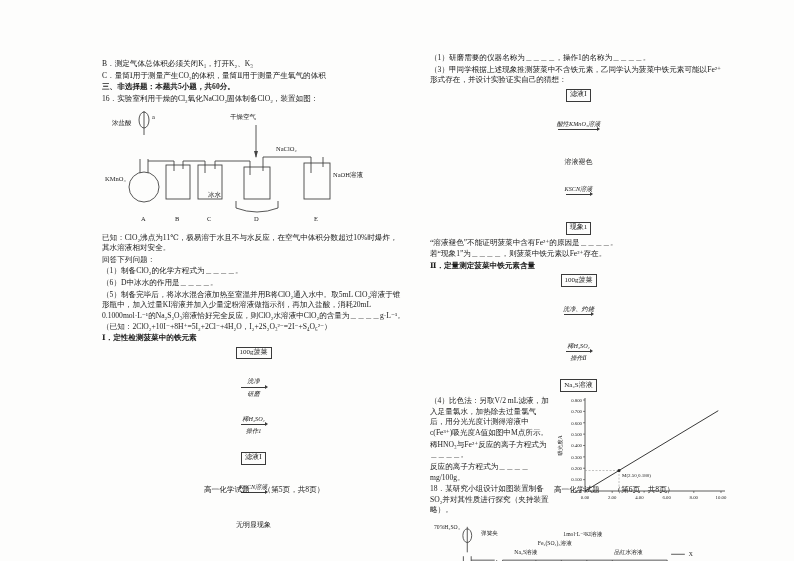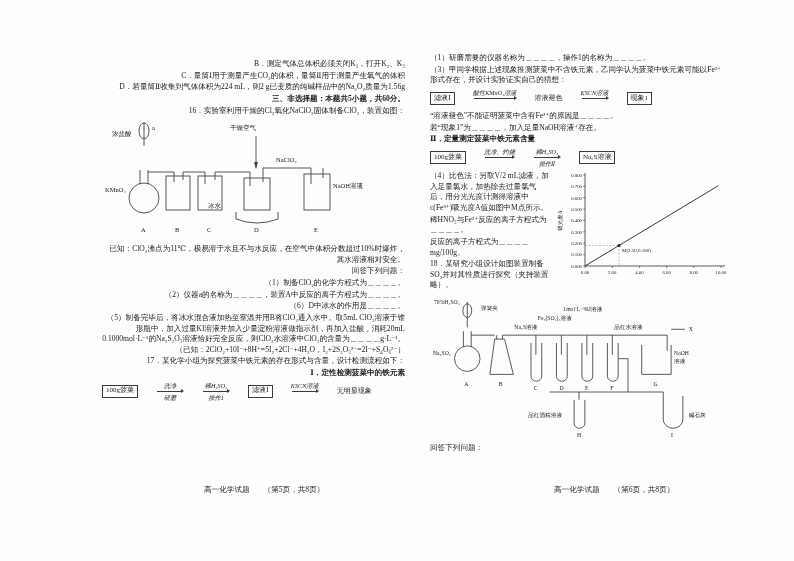--- a/index.html
+++ b/index.html
@@ -1,25 +1,25 @@
 <!DOCTYPE html>
 <html><head>
 <meta charset="utf-8">
 <style>
   *{box-sizing:border-box;}
   html,body{margin:0;padding:0;}
   body{width:794px;height:561px;background:#fdfdfc;position:relative;overflow:hidden;
        font-family:"Liberation Serif","DejaVu Serif",serif;color:#1b1b1b;}
   .page{position:absolute;}
-  #left-page{left:102px;top:58px;width:303px;text-align:right;}
+  #left-page{left:102px;top:58px;width:303px;}
   #right-page{left:430px;top:52px;width:297px;}
   .line{font-size:7.6px;line-height:1.4;margin:1px 0;}
   .bold{font-weight:bold;}
   .apparatus{display:block;margin:2px auto;}
-  .flow{display:flex;align-items:center;font-size:7px;margin:3px 0;gap:18px;}
+  .flow{display:flex;align-items:center;font-size:7px;margin:3px 0;gap:18px;flex-direction:column;}
   .fbox{border:0.9px solid #3a3a3a;padding:1.5px 3px;white-space:nowrap;line-height:1.1;flex:0 0 auto;}
   .farrow{display:flex;flex-direction:column;align-items:center;min-width:28px;flex:0 0 auto;}
   .farrow .t,.farrow .b{font-size:6.2px;line-height:1.15;white-space:nowrap;min-height:7px;}
   .farrow .s{align-self:stretch;height:5px;position:relative;}
   .farrow .s::before{content:"";position:absolute;left:1px;right:3px;top:2px;border-top:0.9px solid #3a3a3a;}
   .farrow .s::after{content:"";position:absolute;right:0;top:0;width:0;height:0;
        border-left:3.5px solid #3a3a3a;border-top:2.3px solid transparent;border-bottom:2.3px solid transparent;}
   .fres{white-space:nowrap;}
   .chart-row{display:flex;gap:4px;margin-top:2px;align-items:flex-start;}
   .chart-row .ctext{flex:1;min-width:0;}
@@ -30,21 +30,20 @@
   .fgap{display:inline-block;width:14px;}
   svg text{font-family:"Liberation Serif","DejaVu Serif",serif;}
 </style>
 </head>
 <body>
 
 <div class="page" id="left-page">
   <div>
       <div class="line">B．测定气体总体积必须关闭K₁，打开K₂、K₃</div>
       <div class="line">C．量筒Ⅰ用于测量产生CO₂的体积，量筒Ⅱ用于测量产生氧气的体积</div>
-      <div class="line">D．若量筒Ⅱ收集到气体体积为224 mL，则2 g已变质的纯碱样品中的Na₂O₂质量为1.56g</div>
     </div>
   <div class="line bold">三、非选择题：本题共5小题，共60分。</div>
   <div class="line">16．实验室利用干燥的Cl₂氧化NaClO₂固体制备ClO₂，装置如图：</div>
 
   <svg class="apparatus" id="q16-apparatus" viewBox="0 0 300 124" width="300" height="124">
     <g stroke="#444" stroke-width="0.9" fill="none">
       <line x1="40" y1="4" x2="40" y2="28"></line>
       <ellipse cx="40" cy="13" rx="5" ry="8"></ellipse>
       <circle cx="40" cy="80" r="15"></circle>
       <line x1="36" y1="66" x2="36" y2="52"></line>
@@ -82,26 +81,24 @@
       <text x="103" y="114">C</text>
       <text x="150" y="114">D</text>
       <text x="210" y="114">E</text>
     </g>
   </svg>
 
   <div class="line">已知：ClO₂沸点为11℃，极易溶于水且不与水反应，在空气中体积分数超过10%时爆炸，其水溶液相对安全。</div>
   <div class="line">回答下列问题：</div>
   <div>
       <div class="line">（1）制备ClO₂的化学方程式为＿＿＿＿。</div>
-      <div class="line">（2）仪器a的名称为＿＿＿＿，装置A中反应的离子方程式为＿＿＿＿。</div>
       <div class="line">（6）D中冰水的作用是＿＿＿＿。</div>
       <div class="line">（5）制备完毕后，将冰水混合液加热至室温并用B将ClO₂通入水中。取5mL ClO₂溶液于锥形瓶中，加入过量KI溶液并加入少量淀粉溶液做指示剂，再加入盐酸，消耗20mL 0.1000mol·L⁻¹的Na₂S₂O₃溶液恰好完全反应，则ClO₂水溶液中ClO₂的含量为＿＿＿＿g·L⁻¹。（已知：2ClO₂+10I⁻+8H⁺=5I₂+2Cl⁻+4H₂O，I₂+2S₂O₃²⁻=2I⁻+S₄O₆²⁻）</div>
     </div>
 
-  <div class="line">17．某化学小组为探究菠菜中铁元素的存在形式与含量，设计检测流程如下：</div>
   <div class="line bold">Ⅰ．定性检测菠菜中的铁元素</div>
 
   <div class="flow">
     <span class="fbox">100g菠菜</span>
     <span class="farrow">
       <i class="t">洗净</i>
         <i class="s"></i>
         <i class="b">研磨</i>
     </span>
     <span class="farrow">
@@ -133,21 +130,21 @@
     <span class="fres">溶液褪色</span>
     <span class="farrow">
       <i class="t">KSCN溶液</i>
         <i class="s"></i>
         <i class="b"></i>
     </span>
     <span class="fbox">现象1</span>
   </div>
 
   <div class="line">“溶液褪色”不能证明菠菜中含有Fe²⁺的原因是＿＿＿＿。</div>
-  <div class="line">若“现象1”为＿＿＿＿，加入足量NaOH溶液⁺存在。</div>
+  <div class="line">若“现象1”为＿＿＿＿，则菠菜中铁元素以Fe²⁺存在。</div>
   <div class="line bold">Ⅱ．定量测定菠菜中铁元素含量</div>
 
   <div class="flow">
     <span class="fbox">100g菠菜</span>
     <span class="farrow">
       <i class="t">洗净、灼烧</i>
         <i class="s"></i>
         <i class="b"></i>
     </span>
     <span class="farrow">

